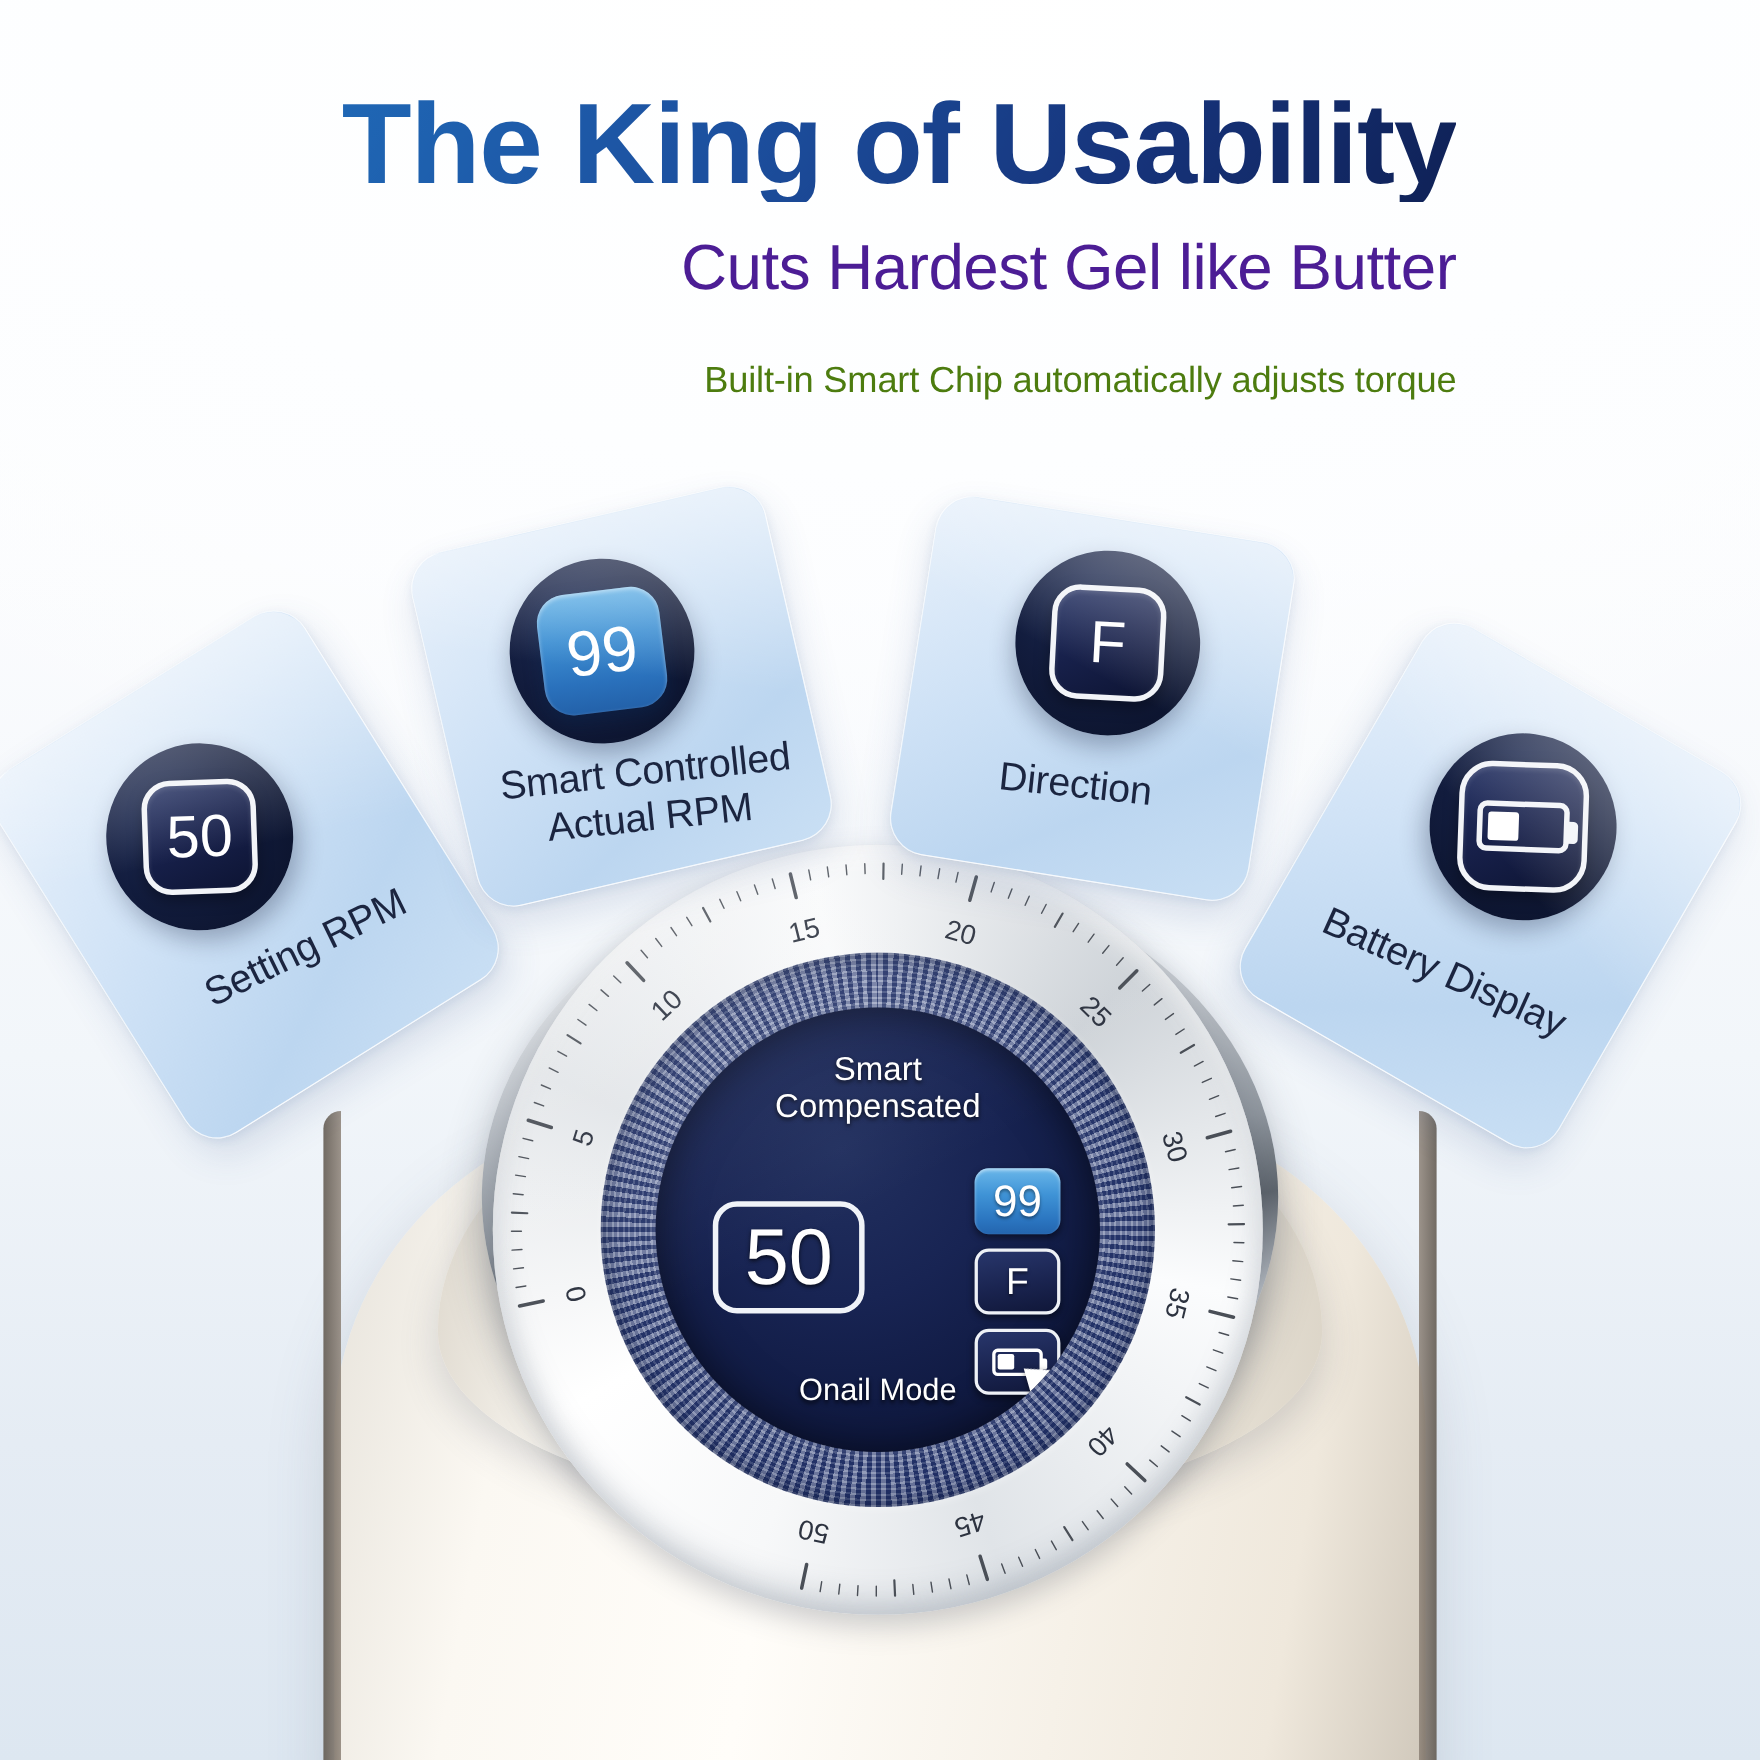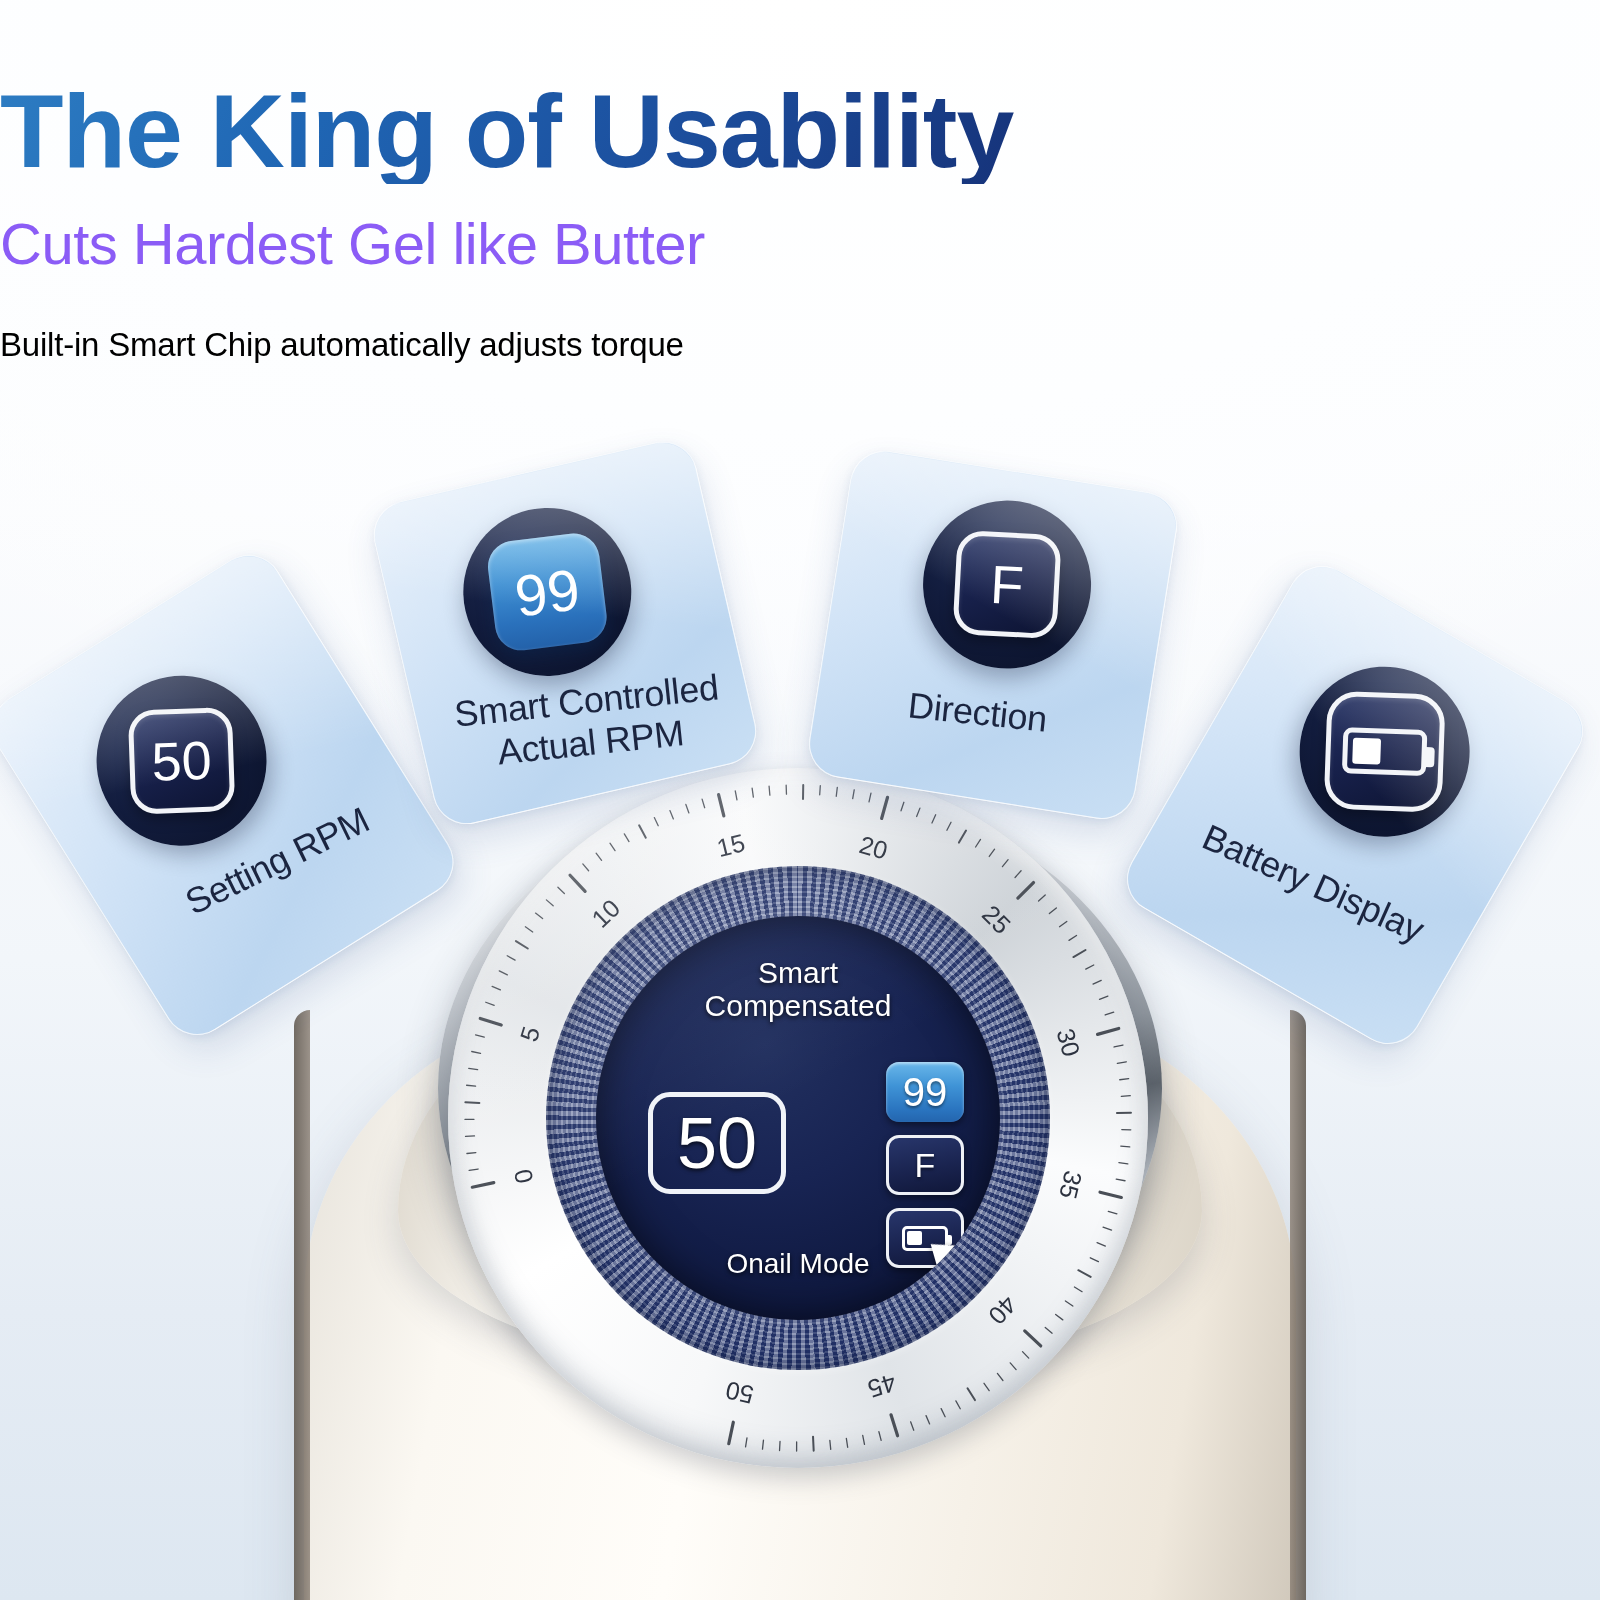--- a/index.html
+++ b/index.html
@@ -8,34 +8,34 @@
     font-family:"Liberation Sans", sans-serif;
     background:
       radial-gradient(ellipse 120% 70% at 50% 0%, #ffffff 0%, #fdfeff 38%, rgba(255,255,255,0) 70%),
       linear-gradient(180deg, #ffffff 0%, #fbfcfe 32%, #f2f6fa 60%, #e5ecf4 82%, #dde7f1 100%);
     overflow:hidden;
     position:relative;
   }
   #stage { position:absolute; inset:0; width:1600px; height:1600px; }
 
   
-  .head-wrap { position:absolute; top:0; left:0; width:1324px; text-align:left; }
+  .head-wrap { position:absolute; top:0; left:0; width:1324px; text-align:right; }
   .title {
     font-size:104px; font-weight:700; letter-spacing:-1px;
     line-height:1.02; padding-top:78px;
     background:linear-gradient(118deg,#2f7fc4 0%, #1f66b4 26%, #1c4f9e 52%, #16337a 78%, #0f2156 100%);
     -webkit-background-clip:text; background-clip:text; color:transparent;
     -webkit-text-fill-color:transparent;
   }
   .subtitle {
-    font-size:58px; font-weight:400; color:#8b5cf6;
+    font-size:58px; font-weight:400; color:#4c1d95;
     margin-top:26px; letter-spacing:-0.5px;
   }
   .desc {
-    font-size:33px; color:#000000; line-height:1.45;
+    font-size:33px; color:#4d7c0f; line-height:1.45;
     margin-top:44px; letter-spacing:-0.2px;
   }
 
   
   .card {
     position:absolute;
     border-radius:34px;
     background:linear-gradient(150deg,#e8f1fb 0%, #cfe2f6 40%, #bcd6f0 72%, #c9dff4 100%);
     box-shadow:0 16px 34px rgba(60,95,150,.16), 0 3px 9px rgba(60,95,150,.10);
     border:1px solid rgba(255,255,255,.75);

